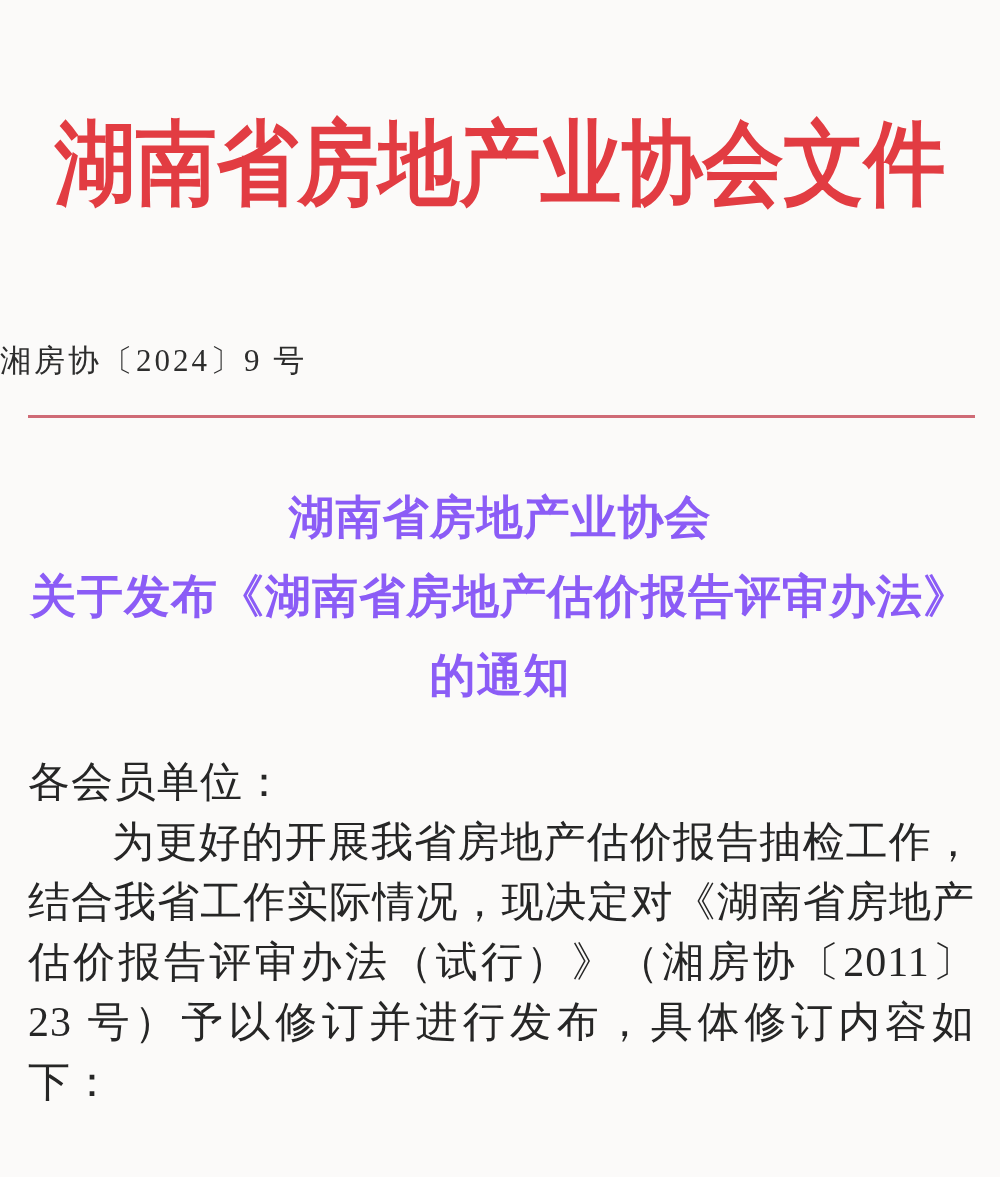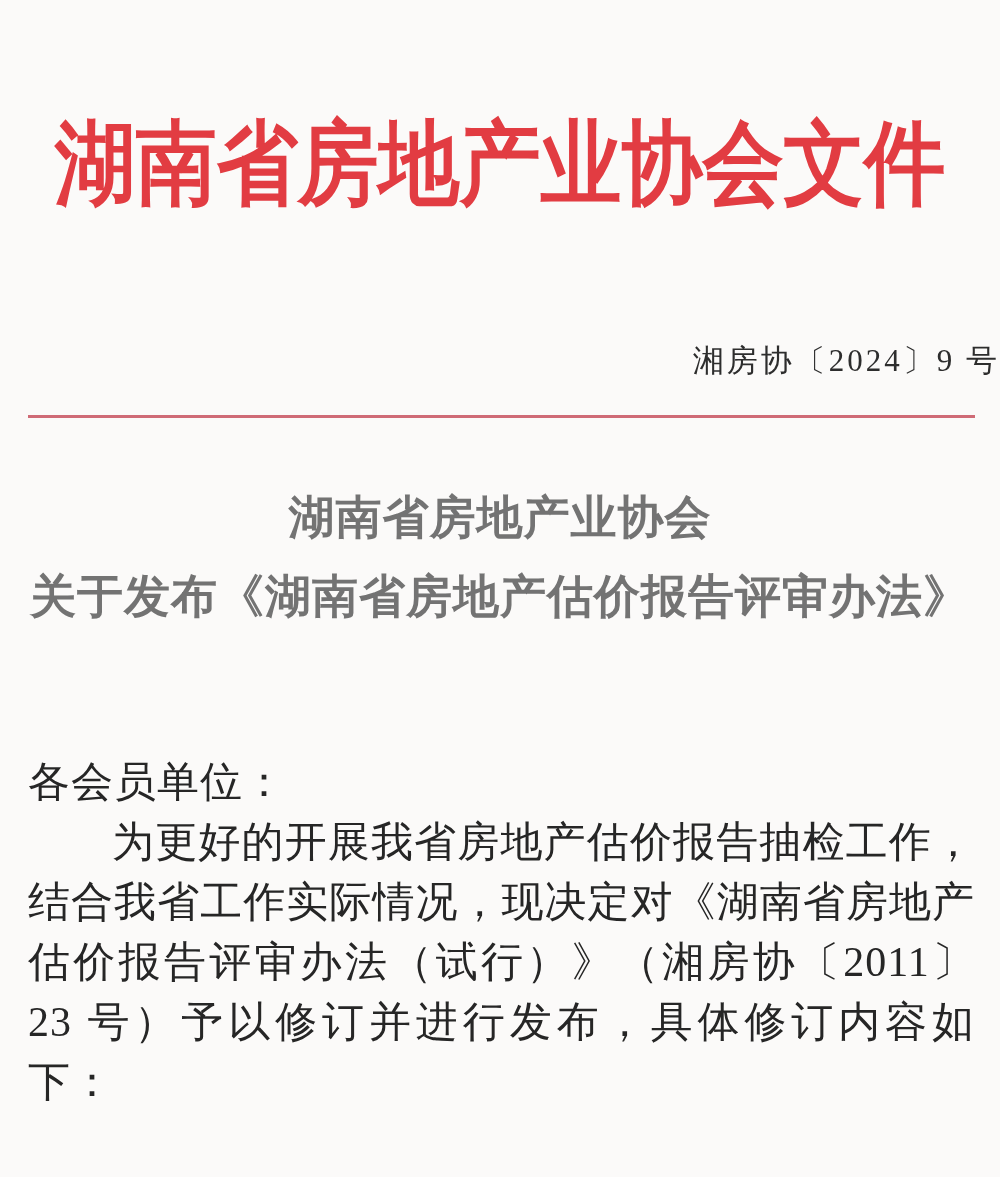--- a/index.html
+++ b/index.html
@@ -37,42 +37,42 @@
     transform: scaleX(0.88);
     transform-origin: center;
     line-height: 1;
   }
   
   .doc-number {
     position: absolute;
     top: 340px;
     left: 0;
     width: 1000px;
-    text-align: right;
+    text-align: left;
     font-size: 31px;
     letter-spacing: 3px;
     color: #2d2d2d;
   }
   
   .divider {
     position: absolute;
     top: 415px;
     left: 28px;
     width: 947px;
     height: 3px;
   }
   
   .title-block {
     position: absolute;
     top: 478px;
     left: 0;
     width: 1000px;
     text-align: center;
     font-weight: bold;
-    color: #737373;
+    color: #8b5cf6;
     font-size: 46px;
     line-height: 79px;
     letter-spacing: 1px;
   }
   
   .body-block {
     position: absolute;
     top: 752px;
     left: 28px;
     width: 947px;
@@ -99,20 +99,21 @@
     <span class="banner-text" style="color: rgb(226, 60, 66);">湖南省房地产业协会文件</span>
   </div>
 
   <div class="doc-number">湘房协〔2024〕9 号</div>
 
   <div class="divider" style="background: rgb(207, 107, 118);"></div>
 
   <div class="title-block">
     <div>湖南省房地产业协会</div>
     <div>关于发布《湖南省房地产估价报告评审办法》</div>
+    <div>的通知</div>
   </div>
 
   <div class="body-block">
     <div class="salutation">各会员单位：</div>
     <p class="para">为更好的开展我省房地产估价报告抽检工作，结合我省工作实际情况，现决定对《湖南省房地产估价报告评审办法（试行）》（湘房协〔2011〕23 号）予以修订并进行发布，具体修订内容如下：</p>
   </div>
 
 </div>
 
 </body></html>

